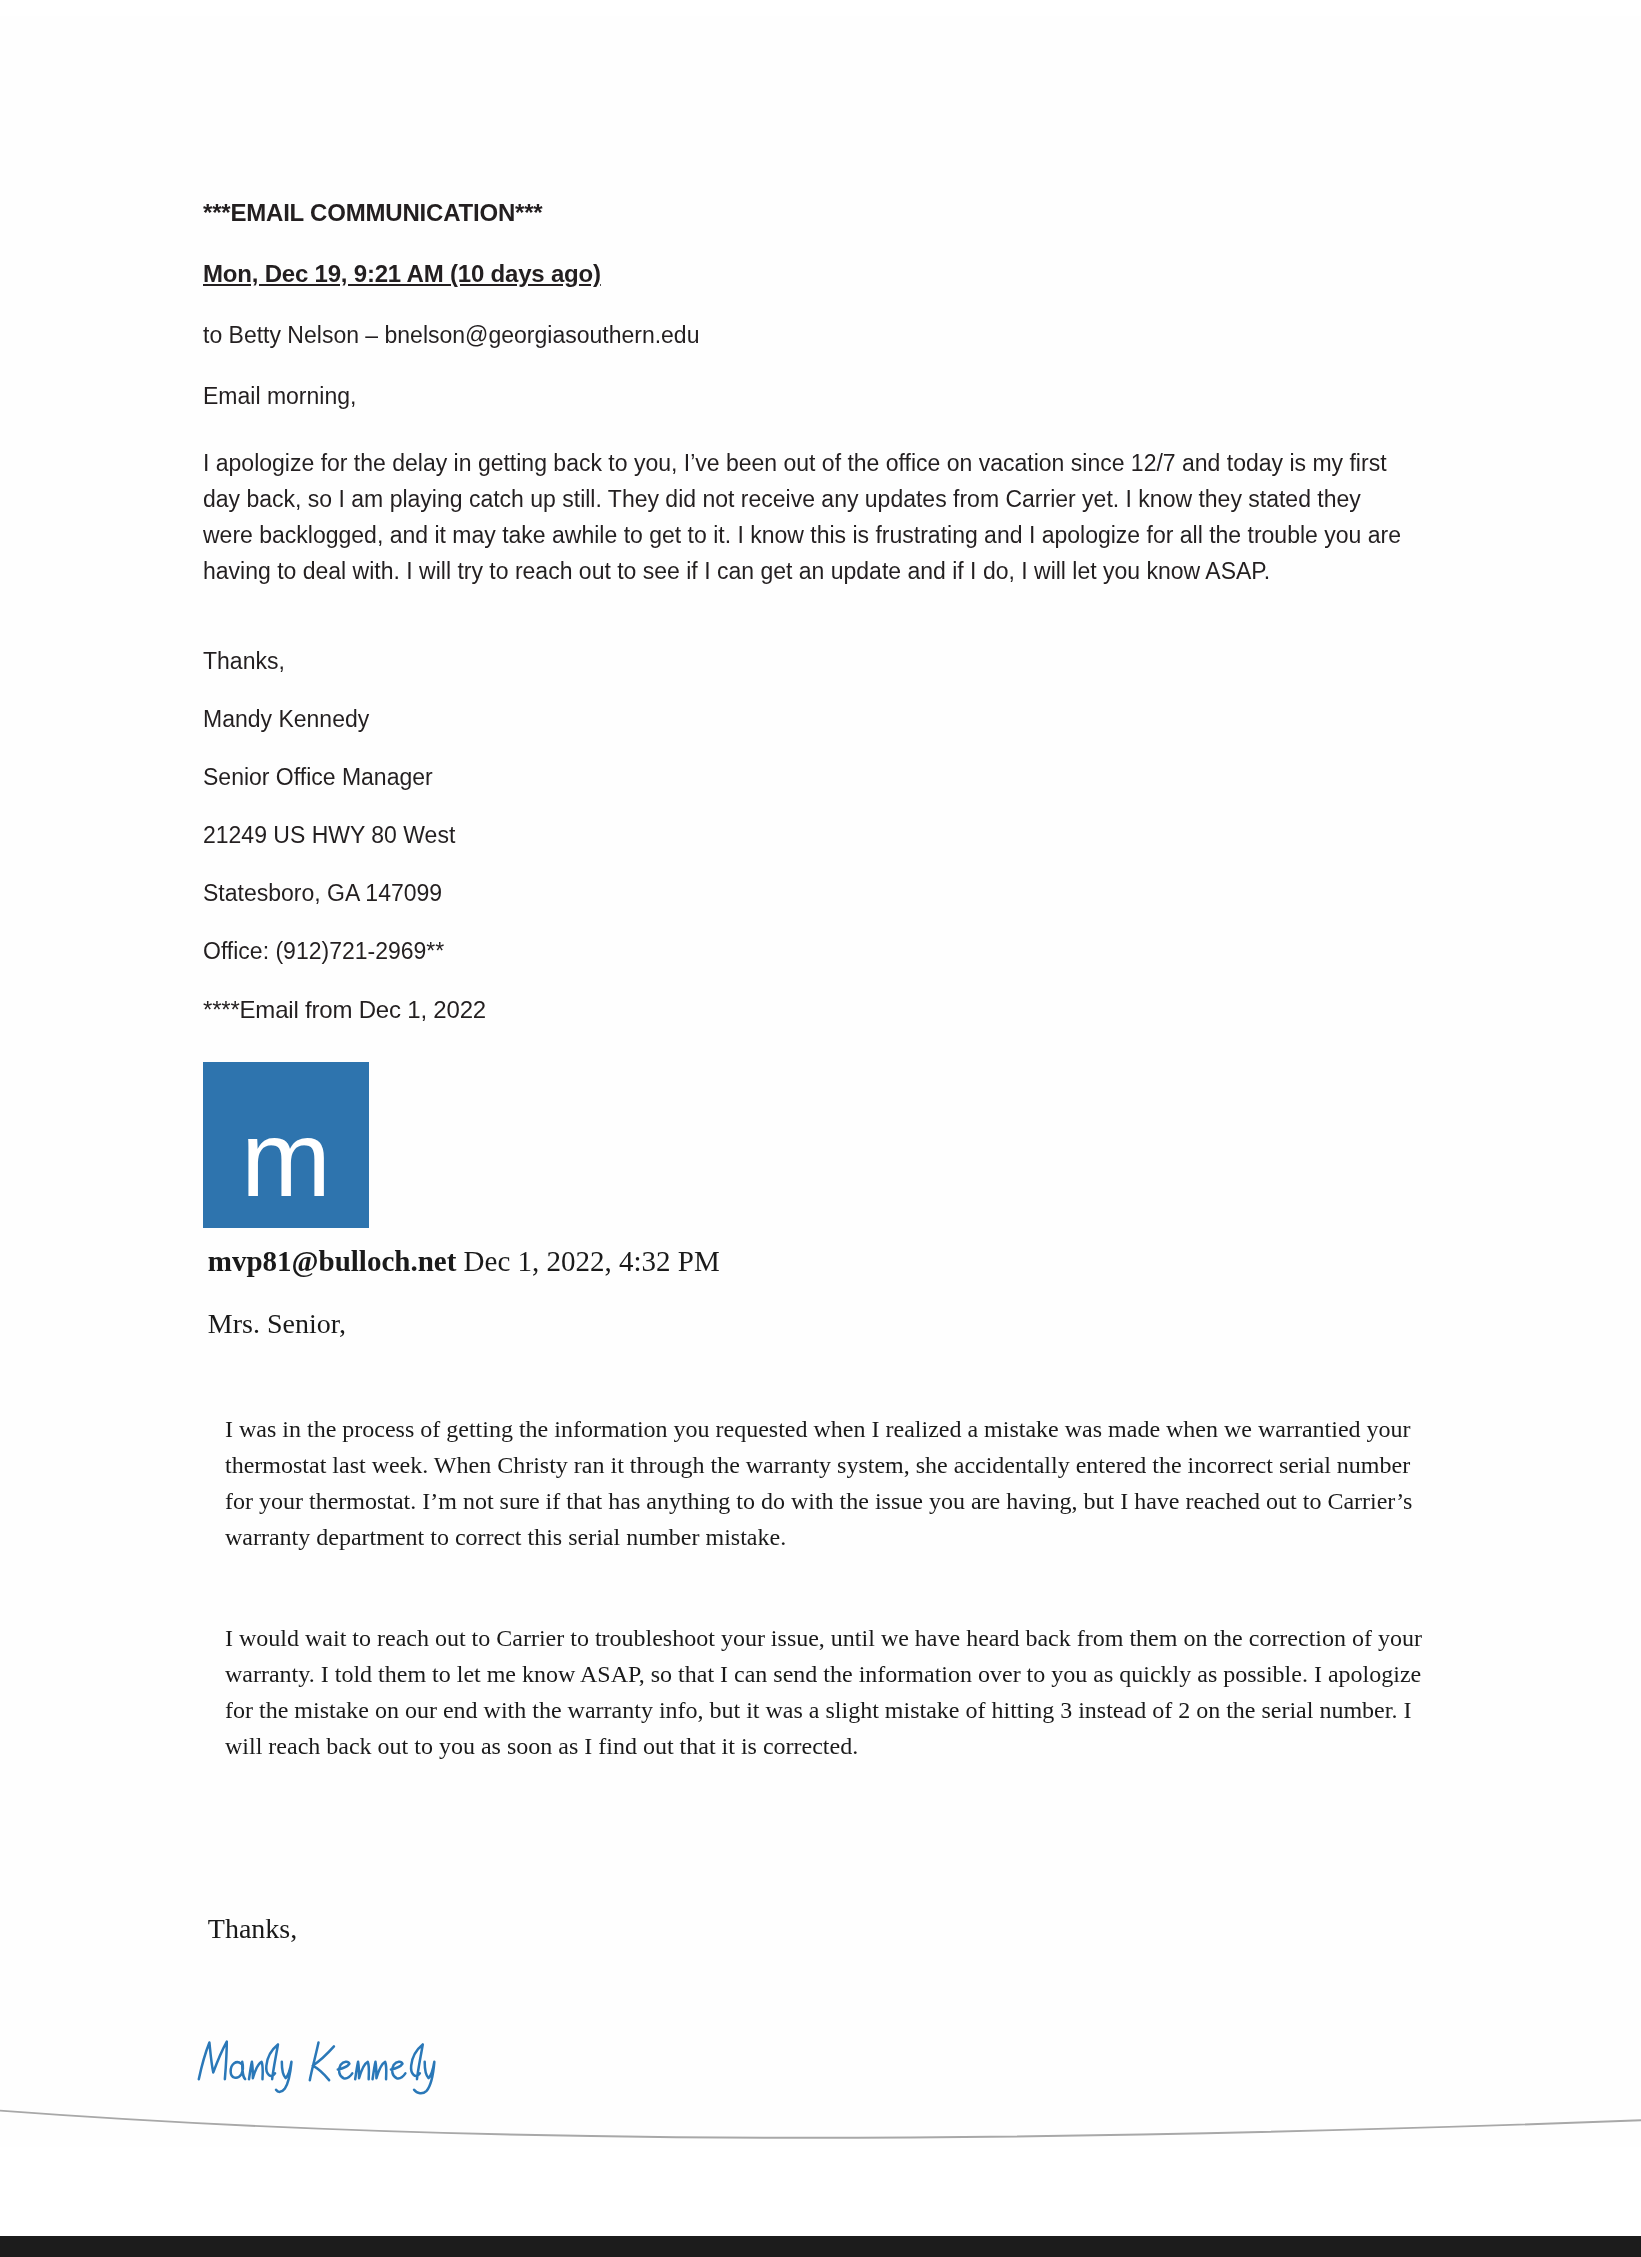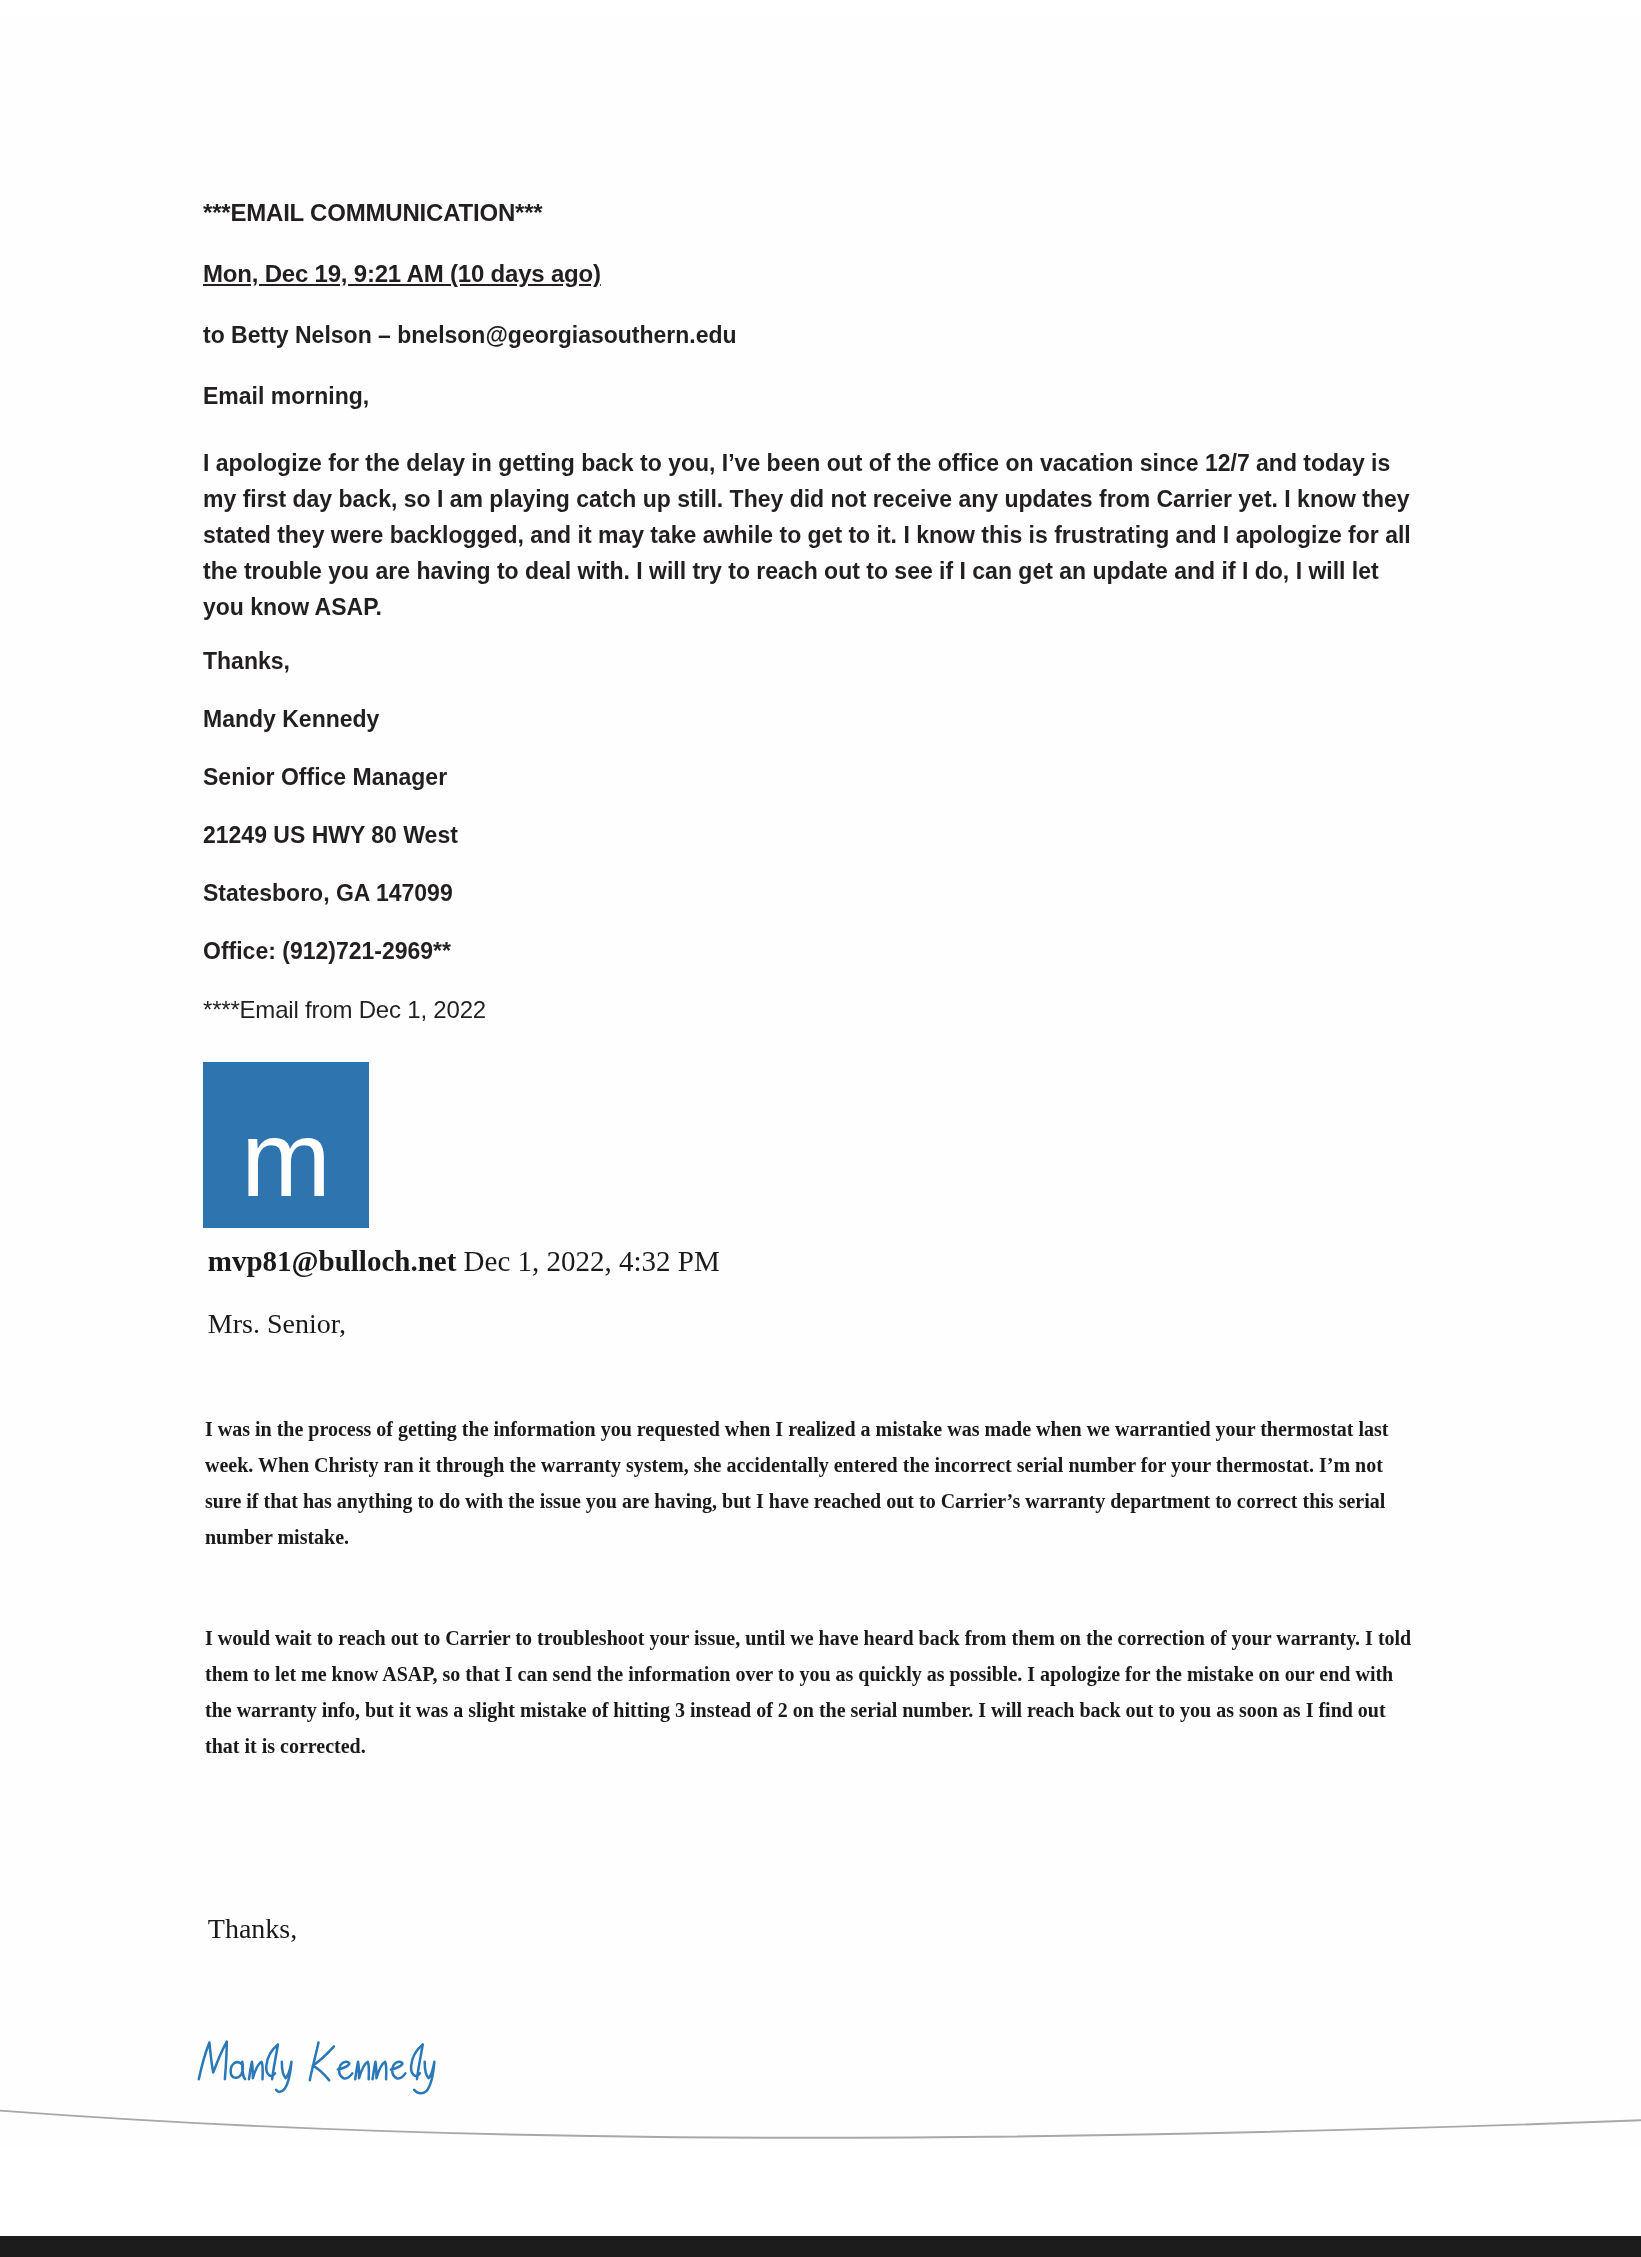--- a/index.html
+++ b/index.html
@@ -68,21 +68,20 @@
     position: absolute;
     left: 203px;
     top: 0;
     width: 1246px;
   }
 
   
   .sans-block {
     font-family: "Liberation Sans", sans-serif;
     color: #231f20;
-    font-weight: bold;
   }
   .title-line {
     font-size: 24px;
     font-weight: bold;
     letter-spacing: -0.2px;
     position: absolute;
     left: 0;
     top: 183px;
     white-space: nowrap;
   }
@@ -183,25 +182,24 @@
   }
   .serif-salutation {
     position: absolute;
     left: 4.8px;
     top: 1292px;
     font-size: 28px;
     white-space: nowrap;
   }
   .serif-para {
     position: absolute;
-    left: 2px;
-    font-size: 20px;
+    left: 22px;
+    font-size: 24px;
     line-height: 36px;
     width: 1207px;
-    font-weight: bold;
   }
   #serif-para-1 { top: 1395px; }
   #serif-para-2 { top: 1604px; }
   .serif-closing {
     position: absolute;
     left: 4.8px;
     top: 1897px;
     font-size: 28px;
     white-space: nowrap;
   }

